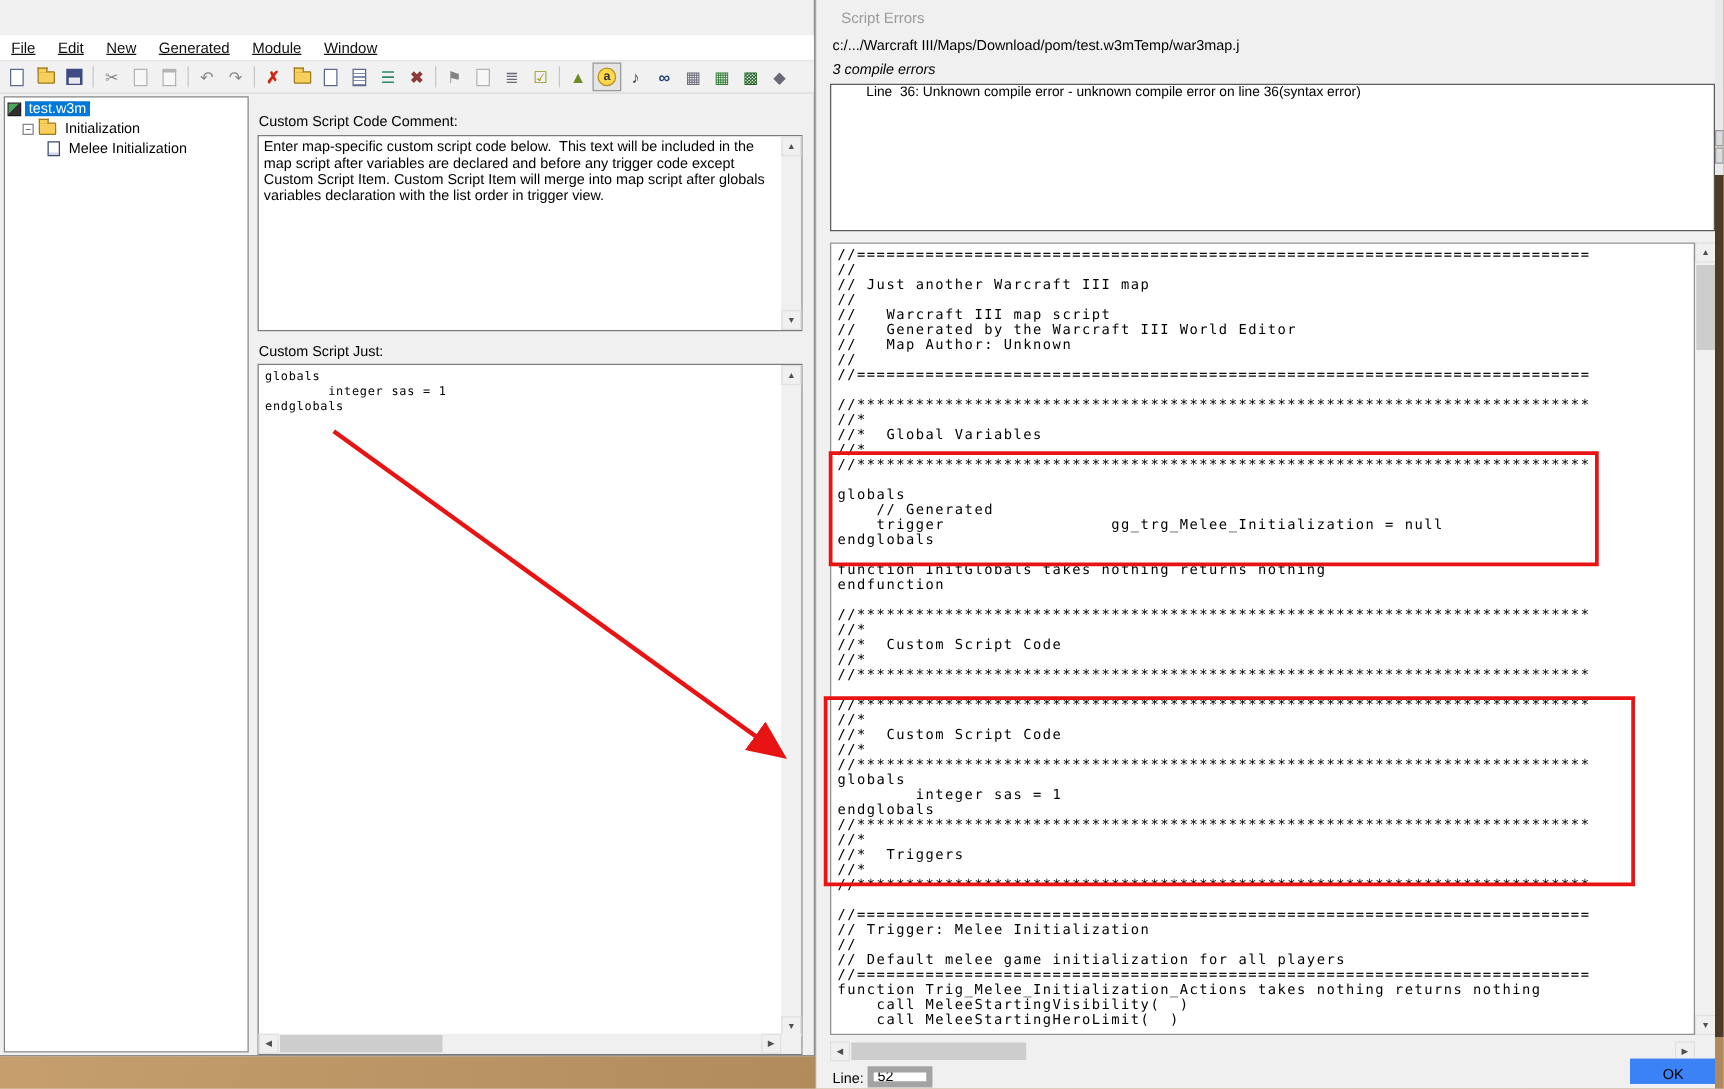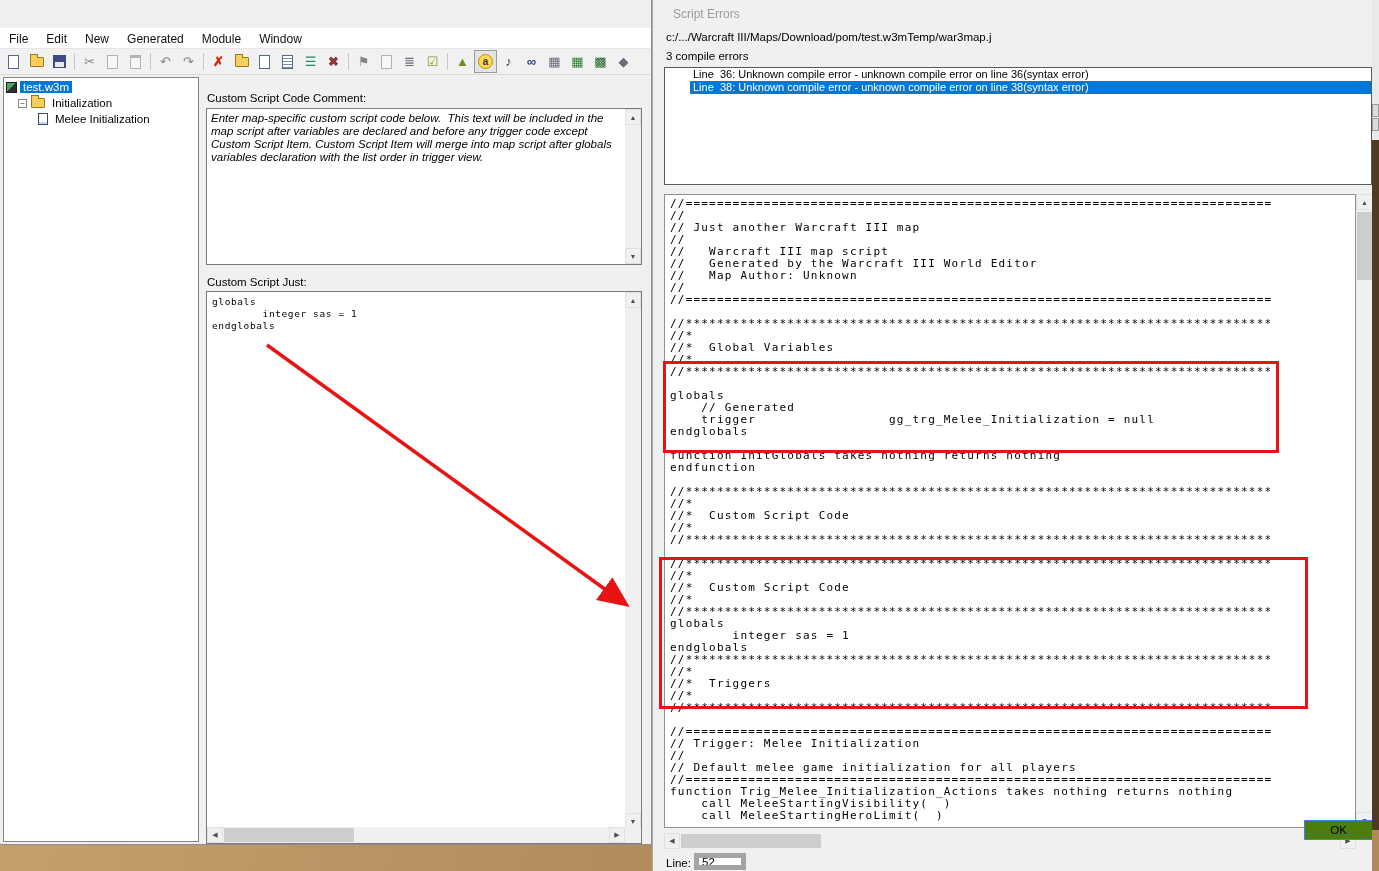--- a/index.html
+++ b/index.html
@@ -18,21 +18,21 @@
               display:flex; align-items:center; }
   .app-icon { width:15px; height:15px; margin:0 9px 0 9px; border-radius:2px;
               background:linear-gradient(135deg,#d93a3a 0 46%,#2b50c8 54% 100%); }
   .title-text { font-size:12px; color:#101010; }
   .win-btns { margin-left:auto; display:flex; height:100%; }
   .win-btn { width:46px; height:100%; display:flex; align-items:center; justify-content:center;
              font-size:12px; color:#222; background:#fff; border:none; }
   .max-box { width:9px; height:9px; border:1px solid #222; }
 
   .menubar { position:absolute; left:0; top:28px; width:100%; height:20px; background:#ffffff;
-             display:flex; align-items:flex-end; font-size:12px; color:#101010; }
+             display:flex; align-items:center; font-size:12px; color:#101010;text-decoration:underline; }
   .menu-item { padding:2px 9px; }
 
   .toolbar { position:absolute; left:0; top:48px; width:100%; height:27px; background:#f1f1f1;
              border-top:1px solid #e6e6e6; border-bottom:1px solid #d9d9d9;
              display:flex; align-items:center; padding-left:2px; }
   .tbtn { width:23px; height:23px; display:flex; align-items:center; justify-content:center;
           background:transparent; border:1px solid transparent; font-size:13px; padding:0; }
   .tbtn.pressed { border:1px solid #9a9a9a; background:#e4e4e4; }
   .tsep { width:7px; height:23px; position:relative; }
   .tsep::before { content:""; position:absolute; left:3px; top:3px; bottom:3px; border-left:1px solid #c7c7c7; }
@@ -74,57 +74,57 @@
   .t-page { width:10px; height:12px; background:#fff; border:1px solid #3d4a6e; margin-right:4px; flex:0 0 auto;
             box-shadow:inset 0 -2px 0 #cfd8ea; }
   .t-indent1 { margin-left:14px; }
   .t-indent2 { margin-left:34px; }
 
   
   .panel-label { position:absolute; font-size:11.5px; color:#000; }
   .comment-box { position:absolute; left:206px; top:108px; width:436px; height:157px;
                  background:#fff; border:1px solid #7b7b7b; }
   .box-text { position:absolute; left:4px; top:3px; right:20px; font-size:11.5px; line-height:13px;
-              white-space:pre-wrap; color:#000;font-style:italic; }
+              white-space:pre-wrap; color:#000; }
   .code-box { position:absolute; left:206px; top:291px; width:436px; height:553px;
               background:#fff; border:1px solid #7b7b7b; }
   .code-pre { position:absolute; left:5px; top:4px; font-family:"DejaVu Sans Mono", monospace;
               font-size:9.5px; letter-spacing:.6px; line-height:12px; color:#000; white-space:pre; }
 
   
   .vscroll { position:absolute; right:0; top:0; width:16px; background:#f0f0f0; }
   .hscroll { position:absolute; left:0; bottom:0; height:16px; background:#f0f0f0; }
   .sb-btn { position:absolute; width:16px; height:16px; background:#f0f0f0; color:#505050;
             font-size:7px; display:flex; align-items:center; justify-content:center;
             border:1px solid #e0e0e0; }
   .sb-thumb { position:absolute; background:#cdcdcd; }
   .sb-corner { position:absolute; right:0; bottom:0; width:16px; height:16px; background:#f0f0f0; }
 
   
   #errors-window { left:652px; top:0; width:720px; height:871px; background:#f0f0f0;
                    border-left:1px solid #a8a8a8; }
   .se-title { position:absolute; left:20px; top:7px; font-size:12px; color:#9b9b9b; }
   .se-path { position:absolute; left:13px; top:31px; font-size:11.5px; color:#000; }
-  .se-summary { position:absolute; left:13px; top:50px; font-size:11.5px; color:#000; }
+  .se-summary { position:absolute; left:13px; top:50px; font-size:11.5px; color:#000;font-style:italic; }
   .se-list { position:absolute; left:11px; top:67px; width:708px; height:118px; background:#fff;
              border:1px solid #5a5a5a; overflow:hidden;padding-left:25px; }
   .se-row { height:13px; font-size:11px; line-height:13px; padding-left:3px; white-space:pre; color:#000; }
   .se-row.sel { background:#0078d7; color:#fff; }
   .se-code { position:absolute; left:11px; top:194px; width:692px; height:634px; background:#fff;
              border:1px solid #909090; overflow:hidden; }
   .se-pre { position:absolute; left:5px; top:3px; font-family:"DejaVu Sans Mono", monospace;
             font-size:11px; letter-spacing:1.2px; line-height:12px; color:#000; white-space:pre; }
   .se-vscroll { position:absolute; left:703px; top:194px; width:17px; height:634px; background:#f0f0f0; }
   .se-hscroll { position:absolute; left:11px; top:833px; width:692px; height:16px; background:#f0f0f0; }
   .se-line-label { position:absolute; left:13px; top:857px; font-size:11.5px; color:#000; }
   .se-line-input { position:absolute; left:41px; top:853px; width:52px; height:17px;
                    border:5px solid #a3a3a3; font-size:11.5px; padding:0 3px;
                    font-family:"Liberation Sans",sans-serif; }
-  .se-ok { position:absolute; left:651px; top:820px; width:69px; height:20px; background:#4d7c0f;
-           border:1px solid #3b82f6; font-size:11.5px; color:#000; }
+  .se-ok { position:absolute; left:651px; top:847px; width:69px; height:20px; background:#3b82f6;
+           border:7px solid #3b82f6; font-size:11.5px; color:#000; }
 
   
   #edge-strip { left:1372px; top:0; width:7px; height:871px; background:#e9e9e9; }
   .edge-dark { position:absolute; left:0; top:140px; width:7px; height:690px; background:#4f3a23; }
   .edge-bottom { position:absolute; left:0; top:830px; width:7px; height:41px; background:#b08a5c; }
   .edge-frag { position:absolute; left:0; width:7px; height:13px; background:#dcdcdc; border:1px solid #9a9a9a; }
 
   
   #annotation-overlay { position:absolute; left:0; top:0; width:1379px; height:871px;
                         pointer-events:none; z-index:60; }
@@ -275,21 +275,20 @@
   </div>
 </div>
 
 <div class="abs" id="errors-window">
   <div class="se-title">Script Errors</div>
   <div class="se-path">c:/.../Warcraft III/Maps/Download/pom/test.w3mTemp/war3map.j</div>
   <div class="se-summary">3 compile errors</div>
 
   <div class="se-list">
     <div class="se-row">Line  36: Unknown compile error - unknown compile error on line 36(syntax error)</div>
-    <div class="se-row sel">Line  38: Unknown compile error - unknown compile error on line 38(syntax error)</div>
   </div>
 
   <div class="se-code">
     <pre class="se-pre">//===========================================================================
 //
 // Just another Warcraft III map
 //
 //   Warcraft III map script
 //   Generated by the Warcraft III World Editor
 //   Map Author: Unknown

